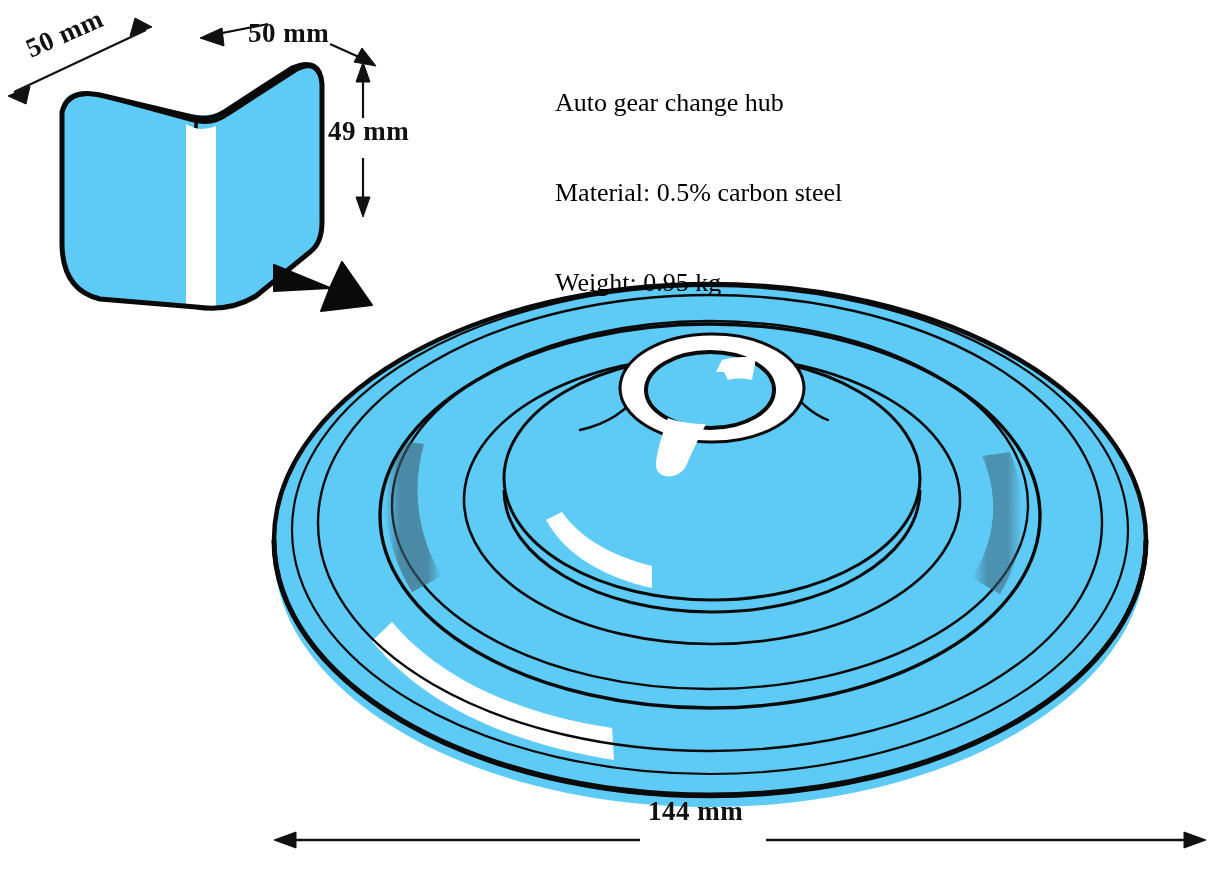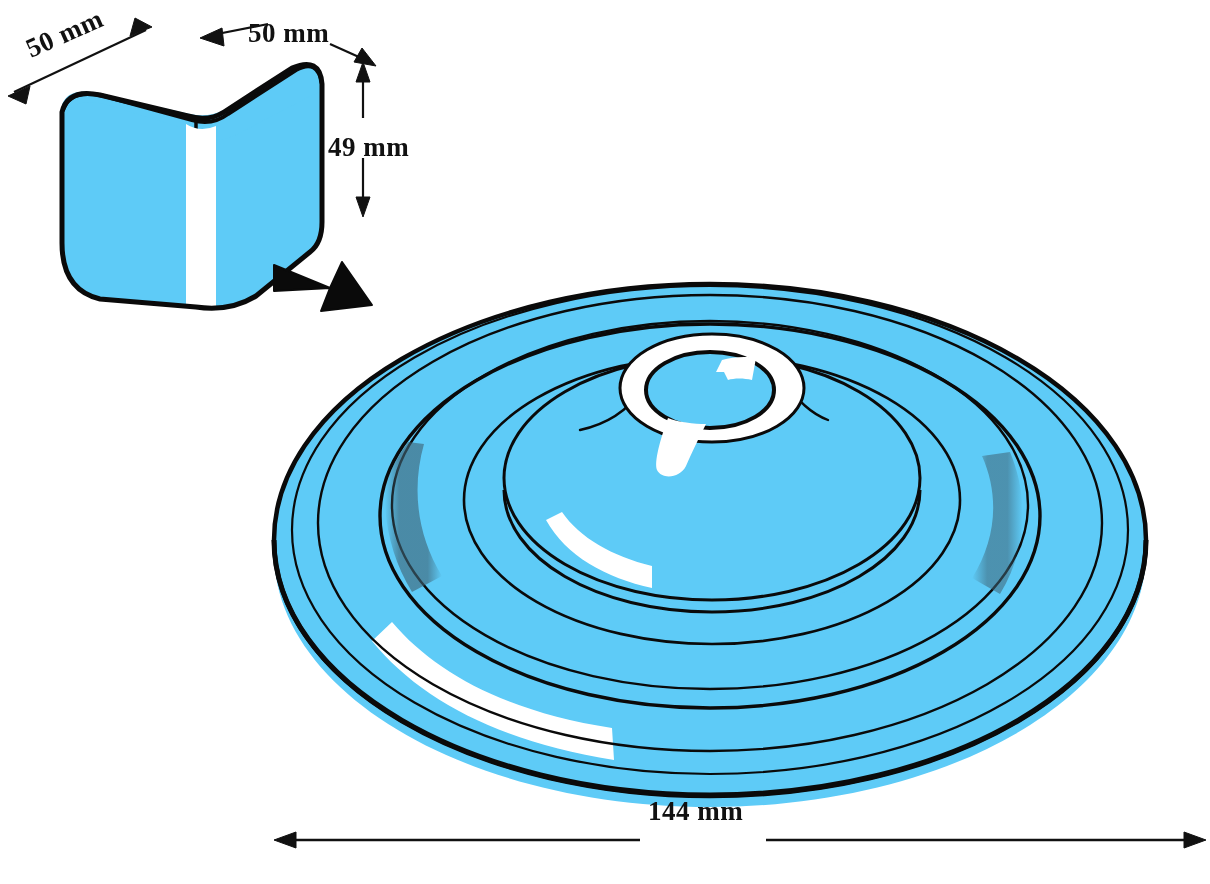--- a/index.html
+++ b/index.html
@@ -45,21 +45,21 @@
     top: 28px;
     font-size: 26px;
     font-weight: 400;
     line-height: 30px;
     color: #000000;
     white-space: pre;
   }
   #spec-block div { white-space: pre; }
   #label-50-left  { left: 22px;  top: 38px;  transform: rotate(-24deg); transform-origin: left top; }
   #label-50-top   { left: 248px; top: 20px; }
-  #label-49-right { left: 328px; top: 118px; margin-top: 16px; }
+  #label-49-right { left: 328px; top: 118px; }
   #label-144      { left: 648px; top: 798px; }
 </style>
 </head>
 <body>
 
 <div id="stage">
 
   <svg id="art" viewBox="0 0 1210 884" xmlns="http://www.w3.org/2000/svg">
     <defs>
       <clipPath id="clip-outer-ring">
@@ -287,20 +287,25 @@
     </g>
 
     <g stroke="#111111" fill="#111111">
       <line x1="286" y1="840" x2="640" y2="840" stroke-width="2.4"></line>
       <polygon points="274,840 296,832 296,848"></polygon>
       <line x1="766" y1="840" x2="1194" y2="840" stroke-width="2.4"></line>
       <polygon points="1206,840 1184,832 1184,848"></polygon>
     </g>
   </svg>
 
+  <div id="spec-block">
+    <div>Auto gear change hub</div>
+    <div>Material: 0.5% carbon steel</div>
+    <div>Weight: 0.95 kg</div>
+  </div>
 
   <div class="annot dim-label" id="label-50-left">50 mm</div>
 
   <div class="annot dim-label" id="label-50-top">50 mm</div>
 
   <div class="annot dim-label" id="label-49-right">49 mm</div>
 
   <div class="annot dim-label" id="label-144">144 mm</div>
 
 </div>

